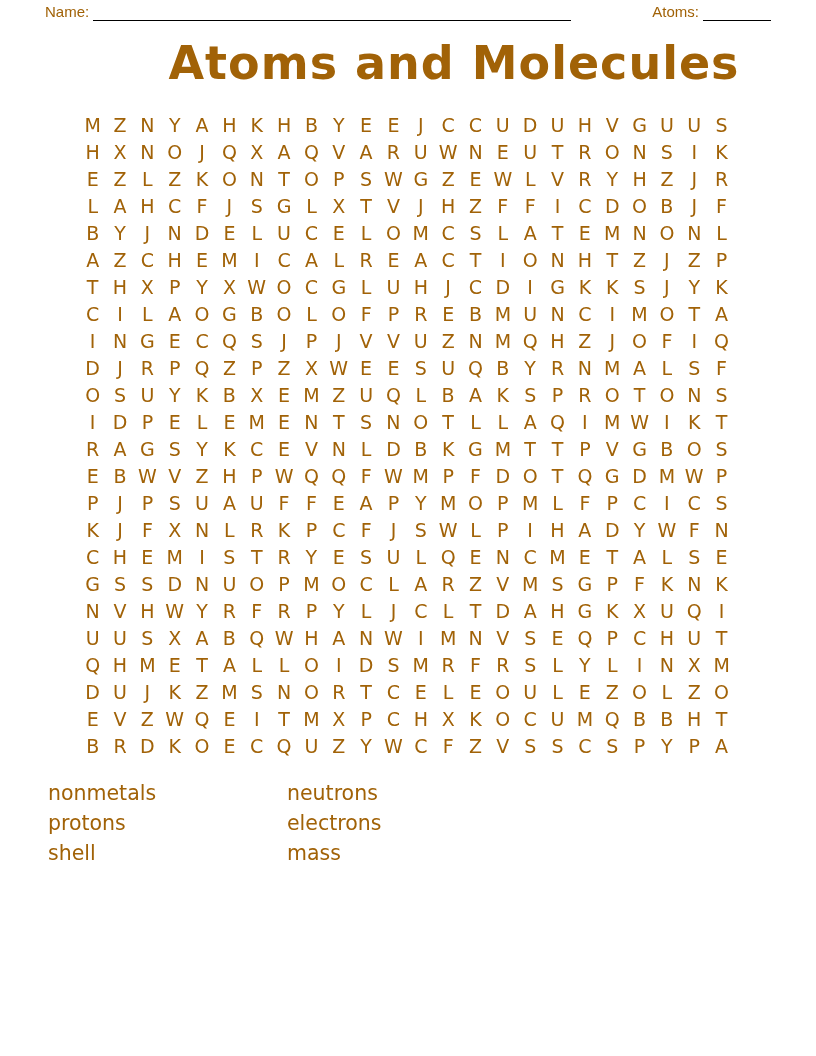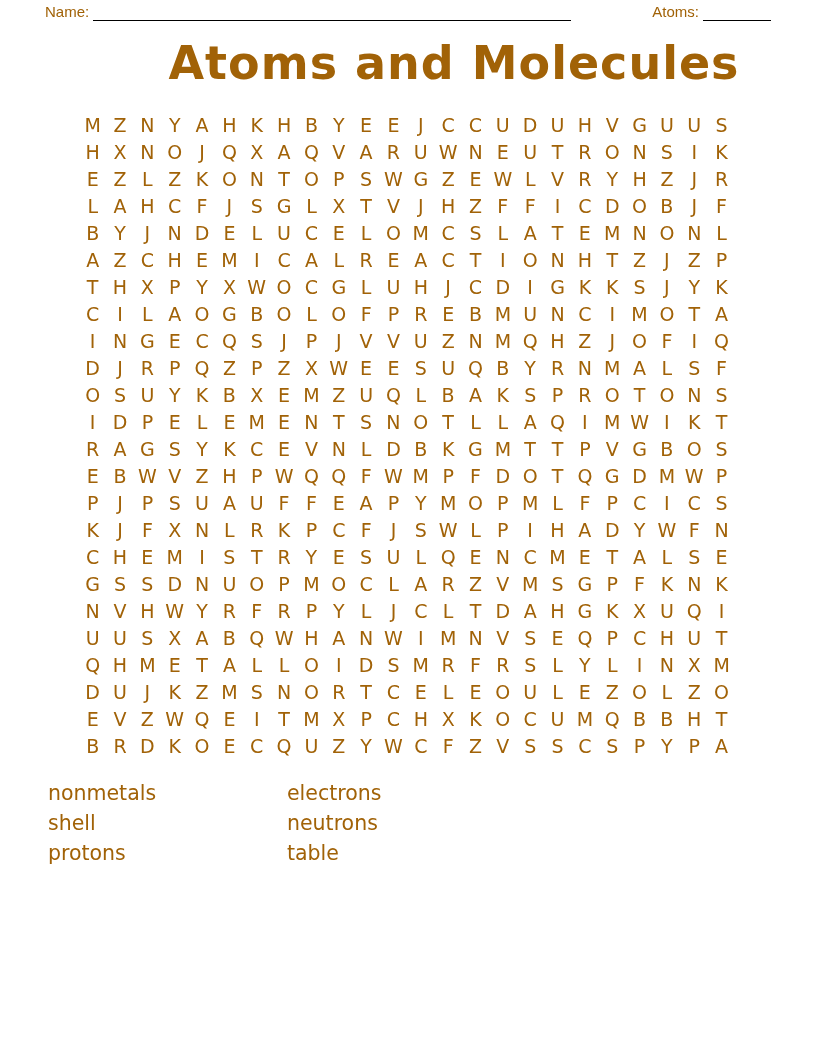--- a/index.html
+++ b/index.html
@@ -725,23 +725,23 @@
         <span class="grid-cell">P</span>
         <span class="grid-cell">Y</span>
         <span class="grid-cell">P</span>
         <span class="grid-cell">A</span>
       </div>
     </div>
 
   <div class="word-list" id="word-list">
       <div class="word-col">
         <div class="word-item">nonmetals</div>
+        <div class="word-item">protons</div>
         <div class="word-item">shell</div>
-        <div class="word-item">protons</div>
       </div>
       <div class="word-col">
+        <div class="word-item">neutrons</div>
         <div class="word-item">electrons</div>
-        <div class="word-item">neutrons</div>
-        <div class="word-item">table</div>
+        <div class="word-item">mass</div>
       </div>
     </div>
 
 </div>
 
 </body></html>

